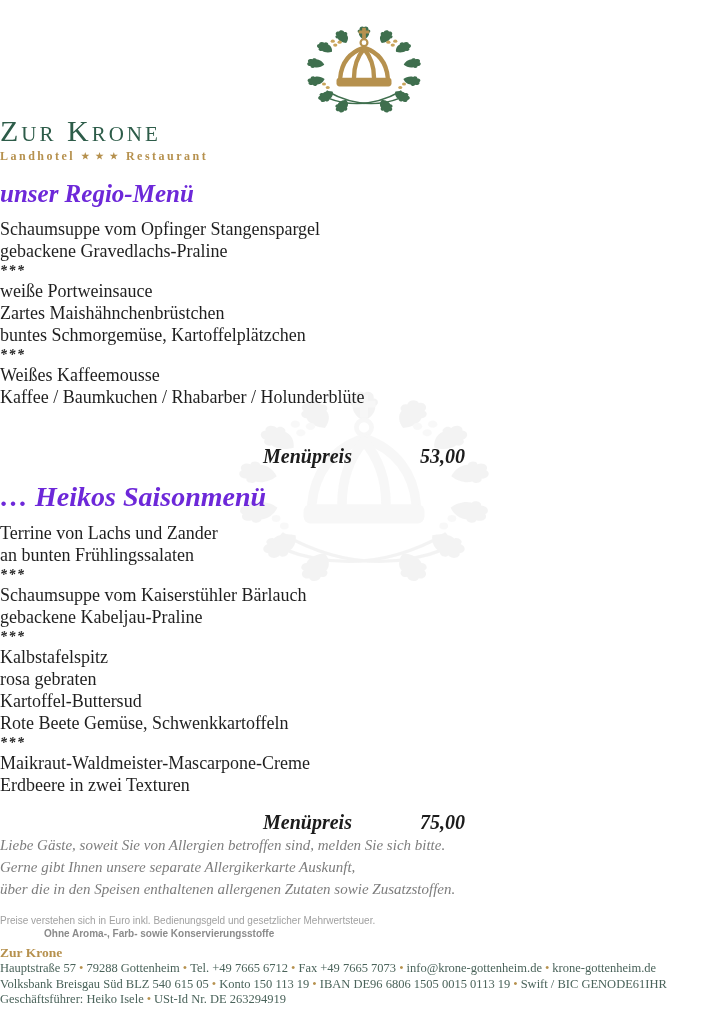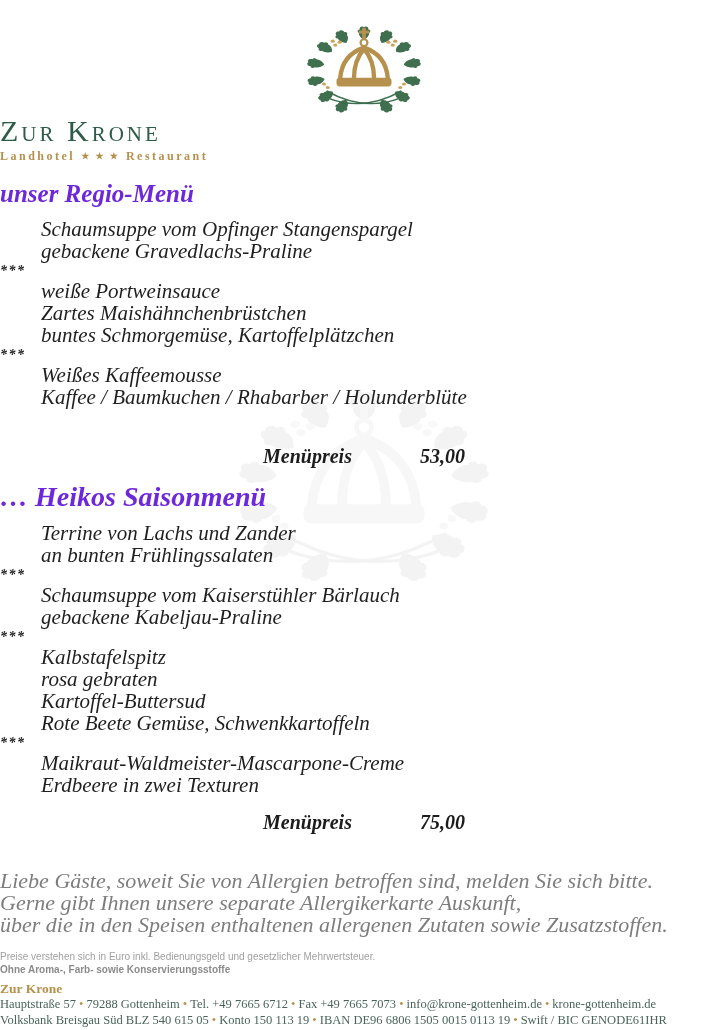--- a/index.html
+++ b/index.html
@@ -25,35 +25,35 @@
   .watermark {
     position:absolute; top:378px; left:50%; transform:translateX(-50%);
     width:330px; height:206px; opacity:0.07; filter:grayscale(1);
     pointer-events:none;
   }
   
   .menu { position:relative; }
   .menu-title { font-style:italic; font-weight:bold; color:#6d28d9; margin:0; }
   .menu-title.regio  { font-size:25px; line-height:30px; margin-top:14px; margin-bottom:9px; }
   .menu-title.saison { font-size:28px; line-height:34px; margin-top:12px; margin-bottom:8px; }
-  .line { font-style:italic; font-size:21px; line-height:22px;padding-left:41px; }
+  .line { font-size:18px; line-height:22px; }
   .sep  { font-style:italic; font-size:14px; line-height:18px; letter-spacing:1.5px; font-weight:bold; }
   .price-row {
     display:flex; justify-content:center; gap:68px;
     font-style:italic; font-weight:bold; font-size:20px; line-height:24px; color:#1c1c1c;
   }
   .price-row.first  { margin-top:36px; }
   .price-row.second { margin-top:14px; }
   
-  .allergy { color:#7d7d7d; font-style:italic; font-size:22px; line-height:22px; margin-top:36px; position:relative; }
+  .allergy { color:#7d7d7d; font-style:italic; font-size:15px; line-height:22px; position:relative; }
   .fineprint {
     margin-top:14px; font-family:"Liberation Sans","DejaVu Sans",sans-serif;
     font-size:10px; line-height:13px; color:#a0a0a0;
   }
-  .fineprint .bold-line { font-weight:bold; color:#8b8b8b; }
+  .fineprint .bold-line { font-weight:bold; color:#8b8b8b;padding-left:44px; }
   
   .page-footer { margin-top:5px; }
   .f-title { color:#b6914e; font-weight:bold; font-size:13.5px; line-height:16px; }
   .f-line  { color:#4a635a; font-size:12.5px; line-height:15.5px; }
   .f-line .bullet { color:#b6914e; padding:0 3px; }
   .defs-holder { position:absolute; width:0; height:0; overflow:hidden; }
 </style>
 </head>
 <body>
 

